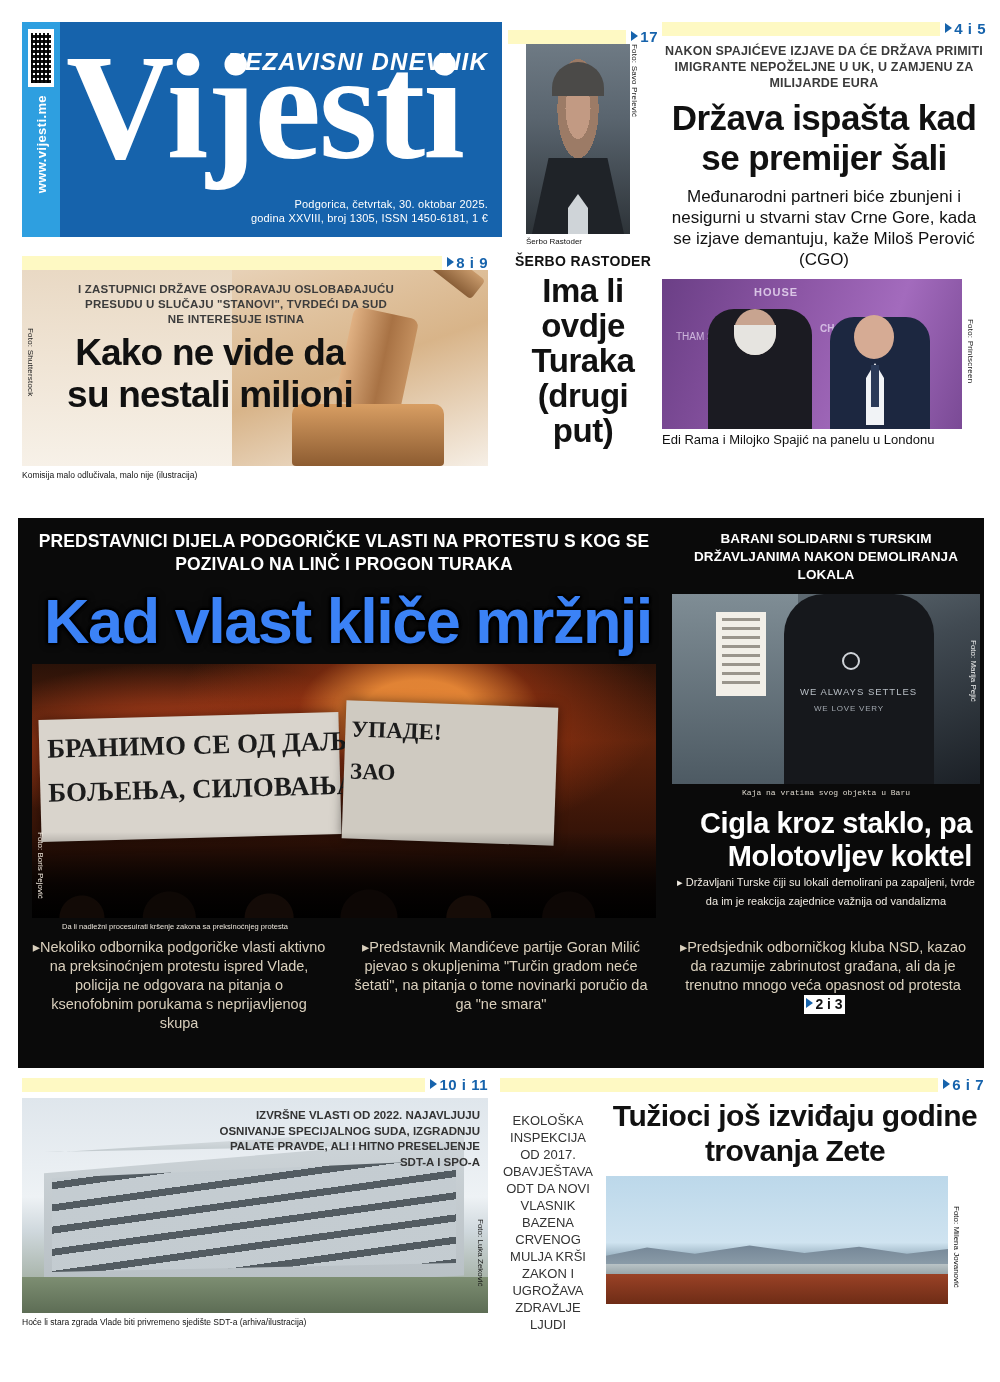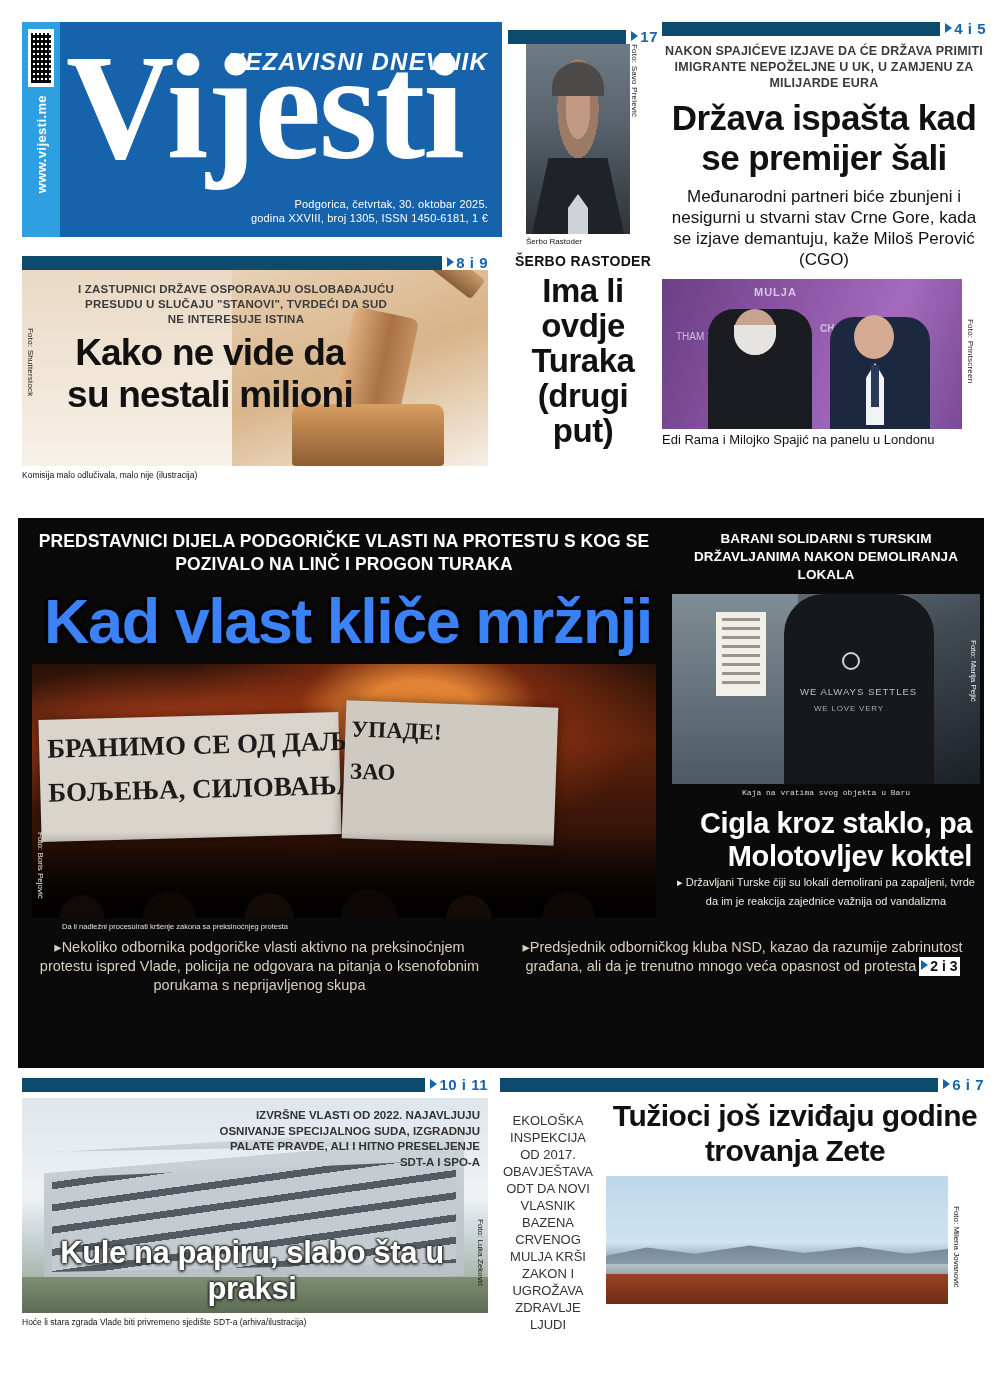--- a/index.html
+++ b/index.html
@@ -8,21 +8,21 @@
     background: #ffffff;
     font-family: "Liberation Sans", sans-serif;
     overflow: hidden;
   }
   .page { position: relative; width: 1000px; height: 1382px; background:#fff; }
 
   
   .blue-rule {
     position: relative;
     height: 14px;
-    background: #0c4a6e;
+    background: #fef9c3;
     display: flex; align-items: center; justify-content: flex-end;
   }
   .blue-rule .pg {
     font-size: 15px; font-weight: bold; color:#1663ac;
     background:#fff; padding-left:5px; line-height:14px;
     letter-spacing: .5px; white-space: nowrap;
   }
   .tri { display:inline-block; width:0; height:0;
     border-left:7px solid #1663ac; border-top:5px solid transparent;
     border-bottom:5px solid transparent; margin-right:2px; vertical-align:1px;}
@@ -431,21 +431,21 @@
 
     <div class="top-right">
       <div class="blue-rule">
         <span class="pg"><span class="tri"></span><span>4 i 5</span></span>
       </div>
       <div class="tr-kicker">NAKON SPAJIĆEVE IZJAVE DA ĆE DRŽAVA PRIMITI IMIGRANTE NEPOŽELJNE U UK, U ZAMJENU ZA MILIJARDE EURA</div>
       <div class="tr-head">Država ispašta kad se premijer šali</div>
       <div class="tr-sub">Međunarodni partneri biće zbunjeni i nesigurni u stvarni stav Crne Gore, kada se izjave demantuju, kaže Miloš Perović (CGO)</div>
       <div class="tr-photo-row">
         <div class="tr-photo">
-          <div class="wm1">MULJA</div>
+          <div class="wm1">HOUSE</div>
           <div class="wm2">THAM
 SE</div>
           <div class="wm3">CHATHAM</div>
           <div class="man1"></div>
             <div class="face1"></div>
             <div class="beard1"></div>
           <div class="man2"></div>
             <div class="face2"></div>
             <div class="shirt2"></div>
             <div class="tie2"></div>
@@ -519,36 +519,38 @@
         <span>Državljani Turske čiji su lokali demolirani pa zapaljeni, tvrde da im je reakcija zajednice važnija od vandalizma</span>
       </div>
     </div>
   </div>
 
   <div class="bullets">
     <div class="bullet">
       <span class="b-arrow">▸</span><span>Nekoliko odbornika podgoričke vlasti aktivno na preksinoćnjem protestu ispred Vlade, policija ne odgovara na pitanja o ksenofobnim porukama s neprijavljenog skupa</span>
     </div>
     <div class="bullet">
+      <span class="b-arrow">▸</span><span>Predstavnik Mandićeve partije Goran Milić pjevao s okupljenima "Turčin gradom neće šetati", na pitanja o tome novinarki poručio da ga "ne smara"</span>
+    </div>
+    <div class="bullet">
       <span class="b-arrow">▸</span><span>Predsjednik odborničkog kluba NSD, kazao da razumije zabrinutost građana, ali da je trenutno mnogo veća opasnost od protesta</span><span class="pg-inline"><span class="tri"></span><span>2 i 3</span></span>
     </div>
   </div>
 
   <div class="bl">
     <div class="blue-rule">
       <span class="pg"><span class="tri"></span><span>10 i 11</span></span>
     </div>
     <div class="bl-photo">
       <div class="bldg"></div>
         <div class="floors"></div>
         <div class="roof"></div>
         <div class="green"></div>
       <div class="vc">Foto: Luka Zeković</div>
       <div class="bl-kicker">IZVRŠNE VLASTI OD 2022. NAJAVLJUJU OSNIVANJE SPECIJALNOG SUDA, IZGRADNJU PALATE PRAVDE, ALI I HITNO PRESELJENJE SDT-A I SPO-A</div>
-      <div class="bl-head">Kule na papiru, slabo šta u praksi</div>
     </div>
     <div class="bl-cap">Hoće li stara zgrada Vlade biti privremeno sjedište SDT-a (arhiva/ilustracija)</div>
   </div>
 
   <div class="br">
     <div class="blue-rule">
       <span class="pg"><span class="tri"></span><span>6 i 7</span></span>
     </div>
     <div class="br-body">
       <div class="br-kicker">EKOLOŠKA INSPEKCIJA OD 2017. OBAVJEŠTAVA ODT DA NOVI VLASNIK BAZENA CRVENOG MULJA KRŠI ZAKON I UGROŽAVA ZDRAVLJE LJUDI</div>

